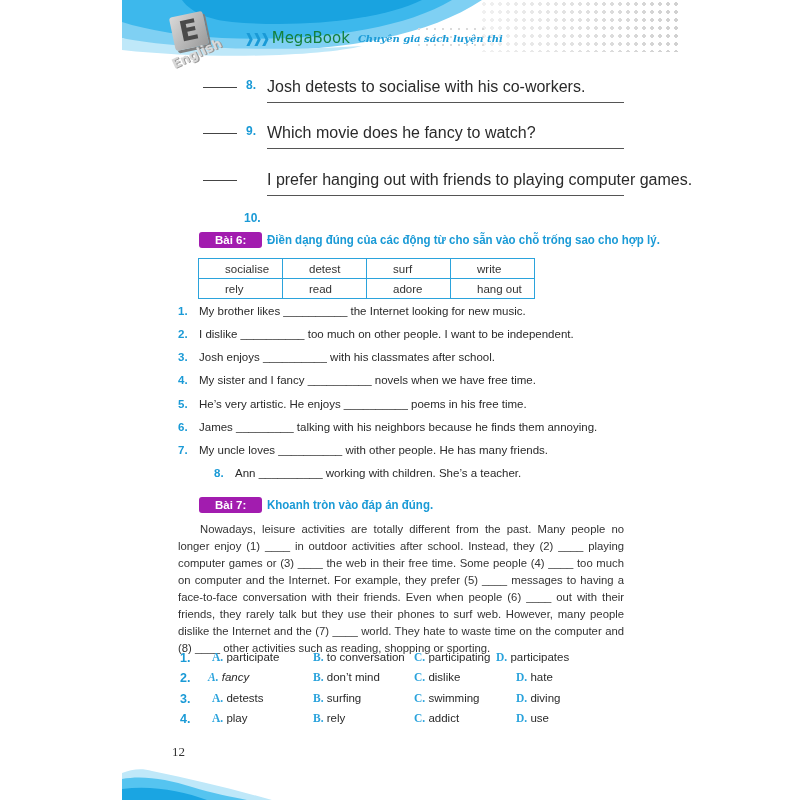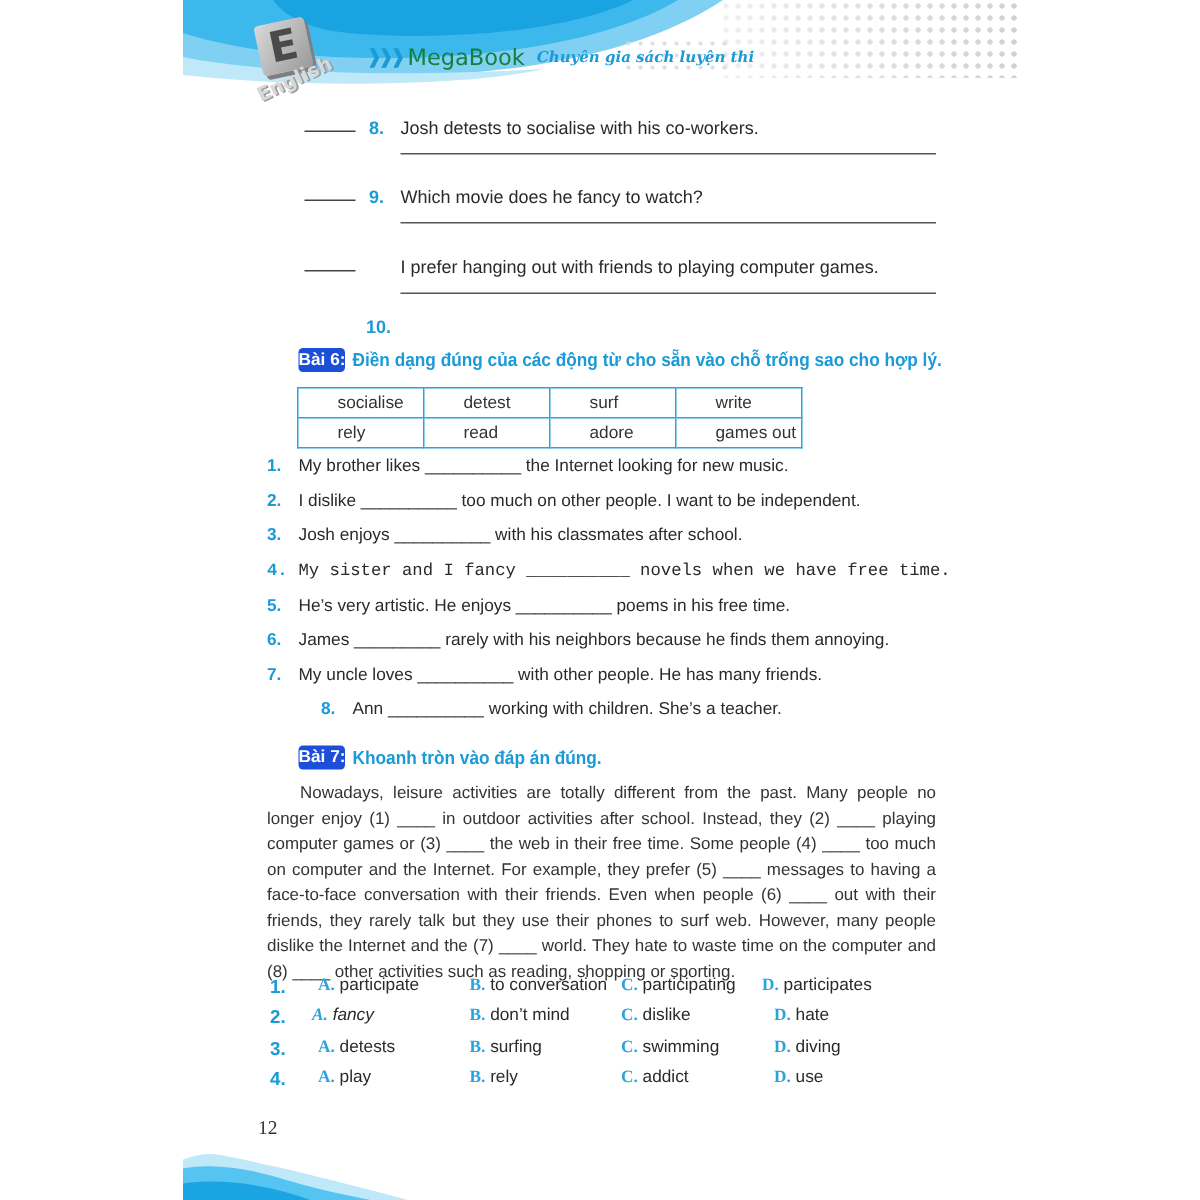--- a/index.html
+++ b/index.html
@@ -26,26 +26,26 @@
     color: #d8d8d8; font: bold 13px "DejaVu Sans", sans-serif; text-shadow: 1px 1px 0 #9a9a9a; }
   .brand { position: absolute; left: 244px; top: 29px; display: flex; align-items: center; gap: 4px; }
   .brand-mark { color: #1a9ad6; font: bold 13px "DejaVu Sans", sans-serif; letter-spacing: -3px; }
   .brand-name { color: #15803d; font: 15px "DejaVu Sans", sans-serif; }
   .brand-tag { color: #1a9ad6; font: italic bold 10px "DejaVu Serif", serif; margin-left: 4px; }
 
   
   .rw { position: absolute; left: 203px; width: 430px; }
   .rw .dash { position: absolute; left: 0; top: 9px; width: 34px; border-top: 1px solid #444; }
   .rw .num { position: absolute; left: 43px; top: 0; color: #1a9ad6; font-weight: bold; font-size: 12px; }
-  .rw .txt { position: absolute; left: 64px; top: 0; font-size: 12px; white-space: nowrap; }
+  .rw .txt { position: absolute; left: 64px; top: 0; font-size: 16px; white-space: nowrap; }
   .rw .ans { position: absolute; left: 64px; top: 24px; width: 357px; border-top: 1px solid #555; }
 
   
   .sec { position: absolute; left: 199px; display: flex; align-items: center; gap: 5px; }
-  .badge { background: #1d4ed8; color: #fff; font-weight: bold; font-size: 11.5px; padding: 2px 0; border-radius: 3px; }
+  .badge { background: #a21caf; color: #fff; font-weight: bold; font-size: 11.5px; padding: 2px 16px; border-radius: 3px; }
   .sec-title { color: #1a9ad6; font-weight: bold; font-size: 12.5px; font-family: "Liberation Sans", sans-serif; transform: scaleX(.92); transform-origin: left; white-space: nowrap; }
 
   
   .wt { position: absolute; left: 198px; top: 258px; width: 337px; border-collapse: collapse; }
   .wt td { border: 1px solid #2ba3dc; height: 20px; font-size: 11.5px; padding-left: 26px; width: 25%; color: #333; }
 
   
   .li { position: absolute; left: 178px; font-size: 11.5px; white-space: nowrap; }
   .li .n { color: #1a9ad6; font-weight: bold; display: inline-block; width: 21px; }
 
@@ -114,49 +114,49 @@
       <tr>
     <td>socialise</td>
     <td>detest</td>
     <td>surf</td>
     <td>write</td>
   </tr>
   <tr>
     <td>rely</td>
     <td>read</td>
     <td>adore</td>
-    <td>games out</td>
+    <td>hang out</td>
   </tr>
 </tbody>
   </table>
 
 <div class="li" style="top:305px;"><span class="n">1.</span><span>My brother likes __________ the Internet looking for new music.</span></div>
 <div class="li" style="top:328px;"><span class="n">2.</span><span>I dislike __________ too much on other people. I want to be independent.</span></div>
 <div class="li" style="top:351px;"><span class="n">3.</span><span>Josh enjoys __________ with his classmates after school.</span></div>
-<div class="li" style="top:374px;font-family:Liberation Mono, monospace;"><span class="n">4.</span><span>My sister and I fancy __________ novels when we have free time.</span></div>
+<div class="li" style="top:374px;"><span class="n">4.</span><span>My sister and I fancy __________ novels when we have free time.</span></div>
 <div class="li" style="top:398px;"><span class="n">5.</span><span>He’s very artistic. He enjoys __________ poems in his free time.</span></div>
-<div class="li" style="top:421px;"><span class="n">6.</span><span>James _________ rarely with his neighbors because he finds them annoying.</span></div>
+<div class="li" style="top:421px;"><span class="n">6.</span><span>James _________ talking with his neighbors because he finds them annoying.</span></div>
 <div class="li" style="top:444px;"><span class="n">7.</span><span>My uncle loves __________ with other people. He has many friends.</span></div>
 <div class="li" style="top:467px;margin-left:36px;"><span class="n">8.</span><span>Ann __________ working with children. She’s a teacher.</span></div>
 
 <div class="sec" style="top:497px;">
   <span class="badge">Bài 7:</span>
   <span class="sec-title">Khoanh tròn vào đáp án đúng.</span>
 </div>
 
 <div class="passage">
   <p>Nowadays, leisure activities are totally different from the past. Many people no longer enjoy (1) ____ in outdoor activities after school. Instead, they (2) ____ playing computer games or (3) ____ the web in their free time. Some people (4) ____ too much on computer and the Internet. For example, they prefer (5) ____ messages to having a face-to-face conversation with their friends. Even when people (6) ____ out with their friends, they rarely talk but they use their phones to surf web. However, many people dislike the Internet and the (7) ____ world. They hate to waste time on the computer and (8) ____ other activities such as reading, shopping or sporting.</p>
 </div>
 
 <div class="opt-row" style="top:651px;">
   <span class="qn">1.</span>
   <span class="o" style="left:32px;"><span class="l">A.</span> <span>participate</span></span>
   <span class="o" style="left:133px;"><span class="l">B.</span> <span>to conversation</span></span>
   <span class="o" style="left:234px;"><span class="l">C.</span> <span>participating</span></span>
-  <span class="o" style="left:328px;"><span class="l">D.</span> <span>participates</span></span>
+  <span class="o" style="left:316px;"><span class="l">D.</span> <span>participates</span></span>
 </div>
 <div class="opt-row" style="top:671px;">
   <span class="qn">2.</span>
   <span class="o" style="left:28px;font-style:italic;"><span class="l">A.</span> <span>fancy</span></span>
   <span class="o" style="left:133px;"><span class="l">B.</span> <span>don’t mind</span></span>
   <span class="o" style="left:234px;"><span class="l">C.</span> <span>dislike</span></span>
   <span class="o" style="left:336px;"><span class="l">D.</span> <span>hate</span></span>
 </div>
 <div class="opt-row" style="top:692px;">
   <span class="qn">3.</span>

